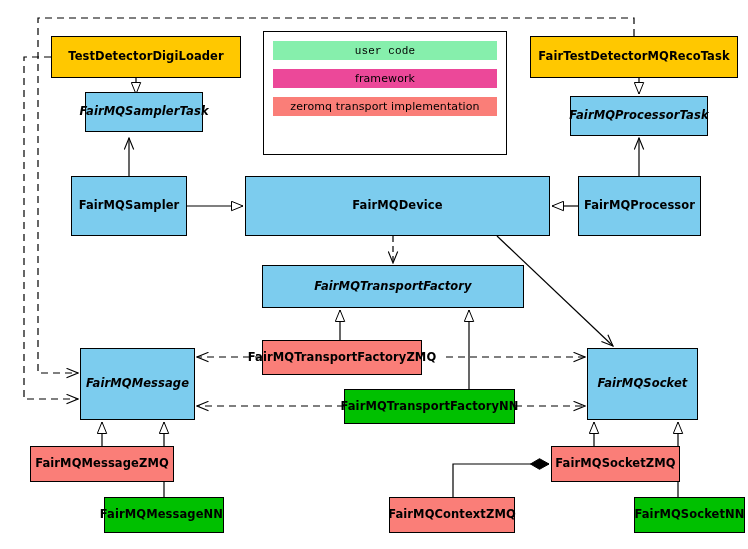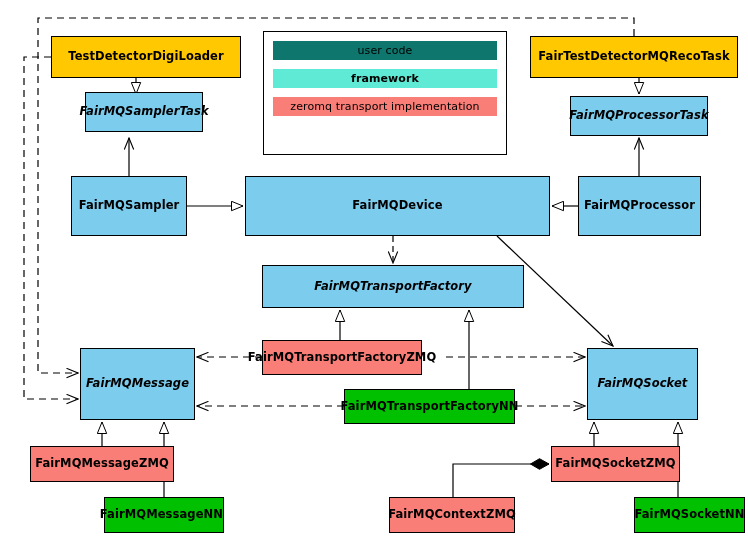--- a/index.html
+++ b/index.html
@@ -64,22 +64,22 @@
     height: 19px;
     margin-bottom: 9px;
     display: flex;
     align-items: center;
     justify-content: center;
     font-size: 11px;
     color: #000000;
     letter-spacing: 0.1px;
   }
   .legend-row:last-child { margin-bottom: 0; }
-  .legend-row.user      { background: #0f766e; }
-  .legend-row.framework { background: #5eead4; font-weight: bold; }
+  .legend-row.user      { background: #86efac; font-family: Liberation Mono, monospace; }
+  .legend-row.framework { background: #ec4899; }
   .legend-row.zmq       { background: #FA7E78; }
   .legend-row.nn        { background: #00C000; }
 </style>
 </head>
 <body>
 
 <div id="canvas">
 
   <svg id="edges" viewBox="0 0 748 549" width="748" height="549">
     <defs>

